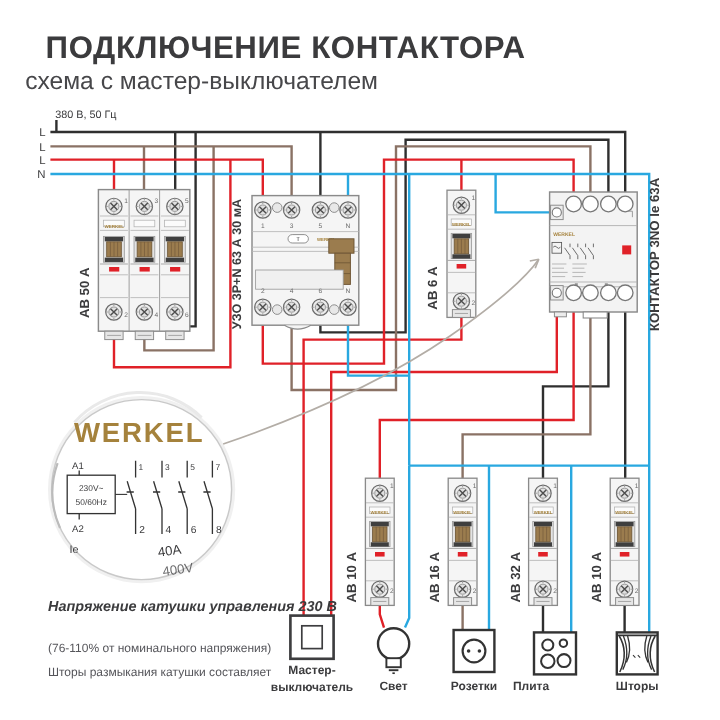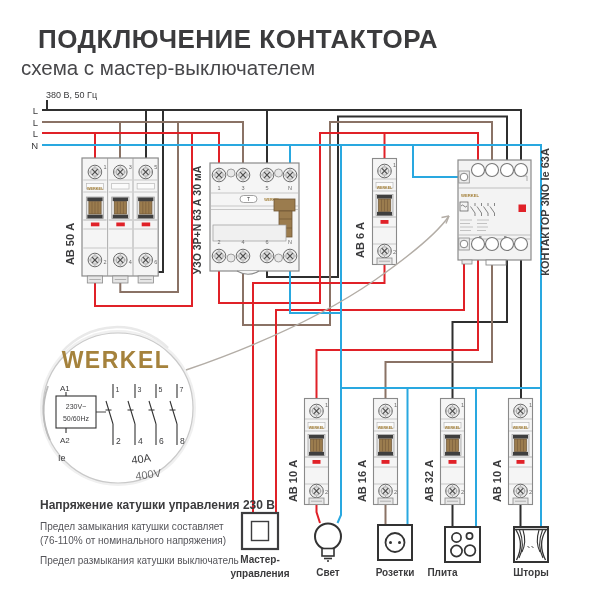--- a/index.html
+++ b/index.html
@@ -1,21 +1,21 @@
 <!DOCTYPE html>
 <html><head>
 <meta charset="utf-8">
 <style>
   html,body{margin:0;padding:0;background:#fff;}
   .stage{position:relative;width:600px;height:600px;background:#fff;overflow:hidden;
          font-family:"Liberation Sans",sans-serif;color:#3b3b3d;}
   .title{position:absolute;left:38px;top:24px;font-size:26px;font-weight:bold;
          letter-spacing:.5px;color:#3b3b3d;}
   .subtitle{position:absolute;left:21px;top:56px;font-size:20.5px;color:#47474a;}
-  .note-title{top:498px;font-size:12px;font-weight:bold;position:absolute;left:40px;width:260px;}
+  .note-title{top:498px;font-size:12px;font-weight:bold;position:absolute;left:40px;width:260px;font-style:italic;}
   .note-p{position:absolute;left:40px;width:230px;font-size:10px;line-height:13.5px;color:#55555a;}
   .load-label{position:absolute;font-size:10px;font-weight:bold;text-align:center;
               color:#3b3b3d;line-height:14px;}
   svg{position:absolute;left:0;top:0;font-family:"Liberation Sans",sans-serif;}
   svg text{fill:#3b3b3d;}
   .vlabel{font-size:11px;font-weight:bold;fill:#3b3b3d;}
   .tnum{font-size:5.5px;fill:#6a6a6a;}
   .gold{fill:#a5823c;font-weight:bold;}
 </style>
 </head>
@@ -316,29 +316,29 @@
     </g>
 
     <g stroke="#b3ada6" stroke-width="1.4" fill="none">
       <path d="M186,370 C250,348 320,318 375,280 C415,252 438,232 449,216"></path>
       <path d="M449,216 L441.5,217.5 M449,216 L446,223.5"></path>
     </g>
   </svg>
 
   <div class="note-title">Напряжение катушки управления 230 В</div>
   <div class="note-p" style="top:520px">
-    <span>Предел замыкания катушки составляет</span><br>
+    <br>
     <span>(76-110% от номинального напряжения)</span>
   </div>
   <div class="note-p" style="top:554px">
-    <span>Предел размыкания катушки выключатель</span><br>
+    <span>Шторы размыкания катушки составляет</span><br>
   </div>
 
   <div class="load-label" style="left:214px;top:553px;width:92px">
     <span>Мастер-</span><br>
-    <span>управления</span>
+    <span>выключатель</span>
   </div>
   <div class="load-label" style="left:298px;top:566px;width:60px">Свет</div>
   <div class="load-label" style="left:363px;top:566px;width:64px">Розетки</div>
   <div class="load-label" style="left:410px;top:566px;width:65px">Плита</div>
   <div class="load-label" style="left:499px;top:566px;width:64px">Шторы</div>
 
 </div>
 
 </body></html>

